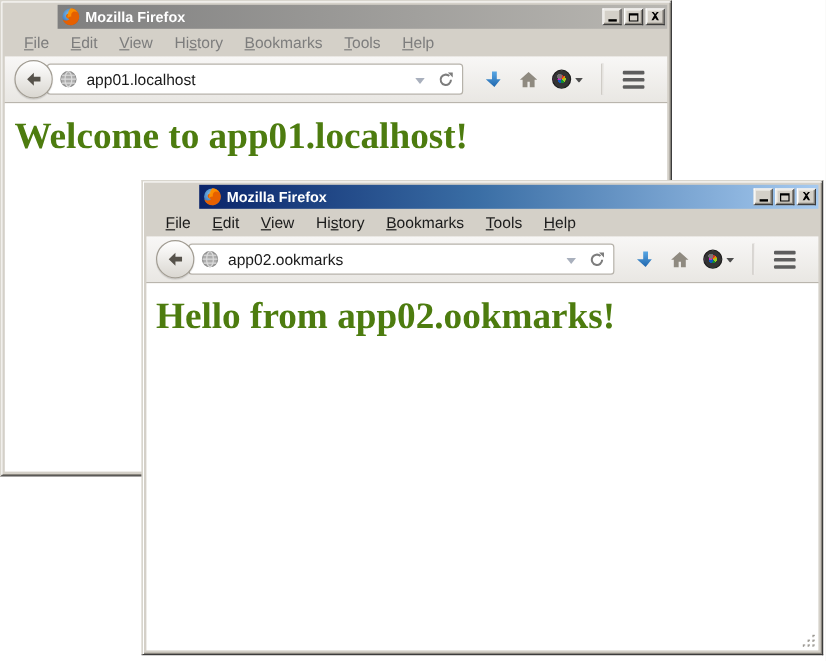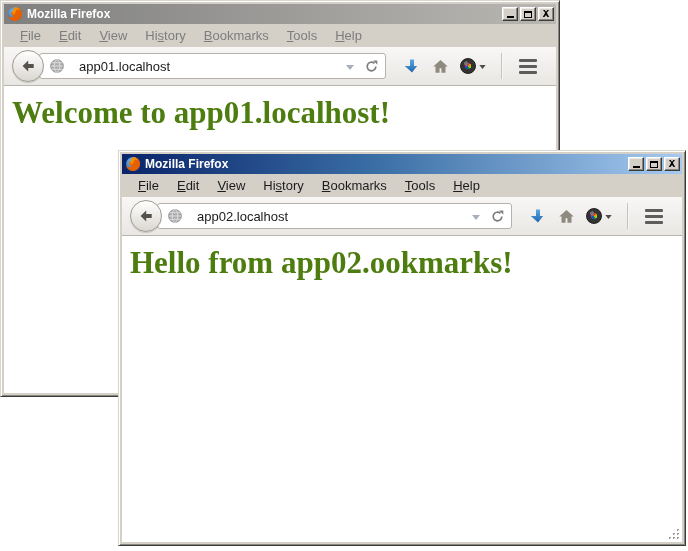--- a/index.html
+++ b/index.html
@@ -9,21 +9,21 @@
   }
   
   .window{
     position:absolute;box-sizing:border-box;background:#d4d0c8;
     border:1px solid;border-color:#d9d6ce #3c3c3c #3c3c3c #d9d6ce;
     box-shadow:inset 1px 1px 0 #ffffff,inset -1px -1px 0 #8a867e;
     padding:3px;display:flex;flex-direction:column;
   }
   #win1{left:0;top:0;width:560px;height:397px;}
   #win2{left:118px;top:150px;width:568px;height:396px;}
-  .titlebar{height:20px;flex:none;display:flex;align-items:center;padding:0 2px 0 3px;}
+  .titlebar{height:20px;flex:none;display:flex;align-items:center;padding:0 2px 0 3px;margin-left:44px;}
   .titlebar.active{background:linear-gradient(to right,#0a246a,#3a6ea5 45%,#a6caf0);}
   .titlebar.inactive{background:linear-gradient(to right,#7f7f7f,#b9b7b2);}
   .titlebar .title{flex:1;font-weight:bold;font-size:12px;color:#fff;margin-left:4px;white-space:nowrap;overflow:hidden;}
   .tb-buttons{display:flex;gap:2px;flex:none;}
   .tb-btn{width:16px;height:14px;background:#d4d0c8;border:1px solid;border-color:#ffffff #3c3c3c #3c3c3c #ffffff;
     box-shadow:inset -1px -1px 0 #8a867e,inset 1px 1px 0 #eceae5;
     display:flex;align-items:flex-end;justify-content:center;padding:1px;box-sizing:border-box;cursor:default;}
   .g-min{width:7px;height:2px;background:#000;margin:0 0 1px 0;}
   .g-max{width:8px;height:7px;border:1px solid #000;border-top-width:2px;margin-bottom:0;box-sizing:border-box;align-self:center;}
   .g-close{align-self:center;margin-bottom:1px;}
@@ -33,21 +33,21 @@
   .menu-inactive .menu-item{color:#7d7d7d;}
   .menu-active .menu-item{color:#1c1c1c;}
   
   .navbar{height:38px;flex:none;background:linear-gradient(#f8f7f6,#e9e7e3);
     border-bottom:1px solid #b9b5ad;display:flex;align-items:center;padding:0 10px 0 8px;}
   .back-btn{width:30px;height:30px;border-radius:50%;flex:none;z-index:2;
     background:linear-gradient(#ffffff,#dad7d1);border:1px solid #a19c92;
     box-shadow:0 1px 1px rgba(0,0,0,.15);display:flex;align-items:center;justify-content:center;}
   .urlbar{height:24px;flex:1;min-width:0;background:#fff;border:1px solid #b6b2aa;border-radius:3px;
     margin-left:-5px;padding:0 3px 0 9px;display:flex;align-items:center;z-index:1;}
-  .url-text{flex:1;font-size:13px;color:#1a1a1a;margin-left:14px;white-space:nowrap;overflow:hidden;}
+  .url-text{flex:1;font-size:13px;color:#1a1a1a;margin-left:7px;white-space:nowrap;overflow:hidden;}
   .url-drop{flex:none;margin:2px 6px 0 4px;}
   .reload-btn{flex:none;width:22px;height:22px;display:flex;align-items:center;justify-content:center;}
   .nav-icons{display:flex;align-items:center;margin-left:12px;flex:none;}
   .nav-btn{width:28px;height:30px;display:flex;align-items:center;justify-content:center;flex:none;}
   .sphere{width:14px;height:14px;border-radius:50%;border:1px solid #1e1e1e;
     background:
       radial-gradient(circle at 38% 32%,rgba(120,120,120,.9) 0 16%,rgba(0,0,0,0) 17%),
       radial-gradient(circle,rgba(0,0,0,0) 0 34%,#333 35%),
       conic-gradient(#c33 0 12%,#e80 12% 20%,#9c2 20% 38%,#183 38% 52%,#15b 52% 70%,#c2c 70% 86%,#c33 86% 100%);}
   .sphere-caret{margin-left:3px;margin-top:2px;}
@@ -236,21 +236,21 @@
     <div class="navbar">
       <span class="back-btn">
           <svg width="16" height="16">
             <use href="#i-back"></use>
           </svg>
         </span>
       <span class="urlbar">
         <svg width="16" height="16">
             <use href="#i-globe"></use>
           </svg>
-        <span class="url-text">app02.localhost</span>
+        <span class="url-text">app02.ookmarks</span>
         <svg class="url-drop" width="8" height="5" style="color:#a9b0bd">
             <use href="#i-caret"></use>
           </svg>
         <span class="reload-btn">
             <svg width="15" height="15">
               <use href="#i-reload"></use>
             </svg>
           </span>
       </span>
       <span class="nav-icons">

